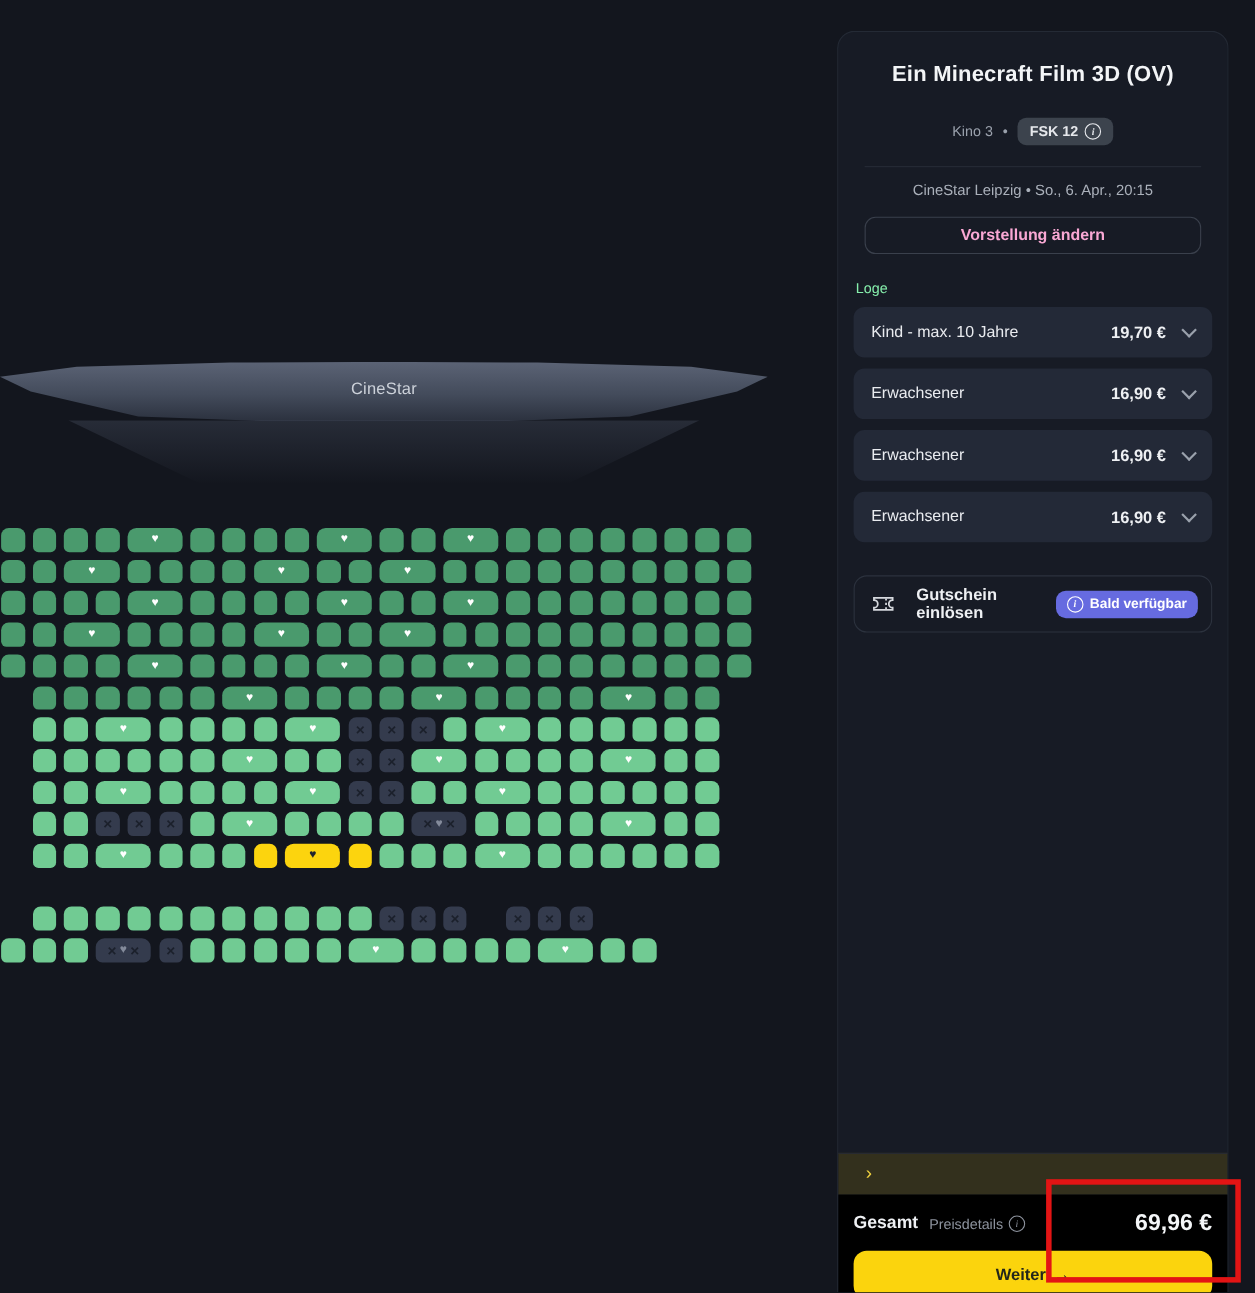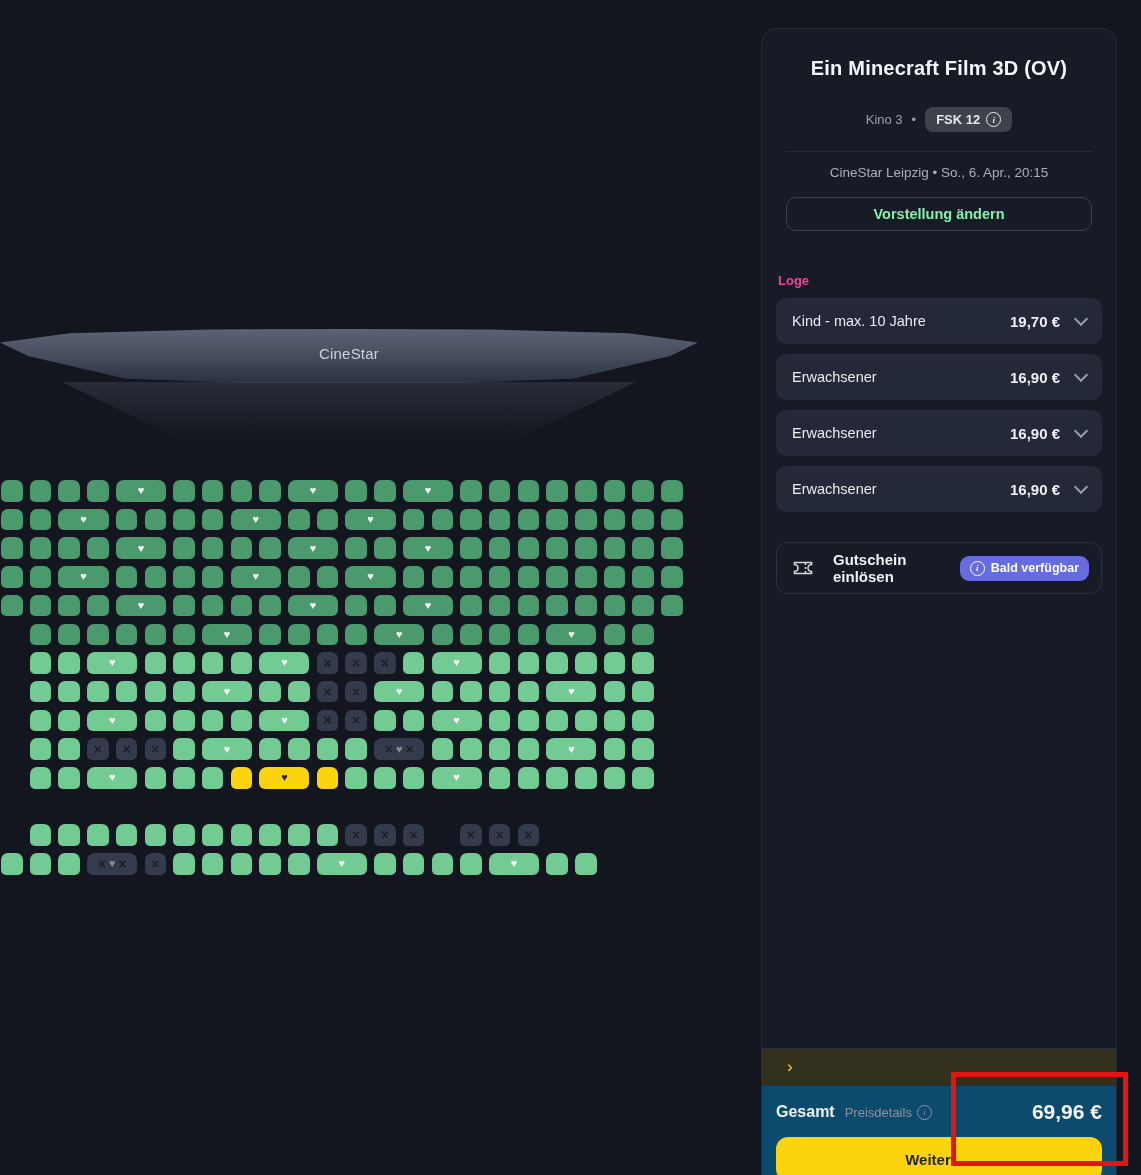--- a/index.html
+++ b/index.html
@@ -59,23 +59,23 @@
   .circle-i{
     width:13px;height:13px;border:1px solid currentColor;border-radius:50%;
     font-size:9px;font-style:italic;font-family:"Liberation Serif",serif;
     display:inline-flex;align-items:center;justify-content:center;flex:0 0 auto;
   }
   .divider{height:1px;background:#262c37;margin:19px 24px 0;}
   .showtime{margin-top:13px;text-align:center;color:#aab0ba;font-size:13.5px;}
   .change-btn{
     margin:17px 24px 0;height:34px;border:1px solid #3a404c;border-radius:10px;
     display:flex;align-items:center;justify-content:center;
-    color:#86efac;font-size:14.5px;font-weight:700;background:transparent;box-sizing:border-box;
-  }
-  .cat-label{margin:42px 16px 6px;color:#ec4899;font-size:13px;font-weight:bold;}
+    color:#f9a8d4;font-size:14.5px;font-weight:700;background:transparent;box-sizing:border-box;
+  }
+  .cat-label{margin:23px 16px 6px;color:#86efac;font-size:13px;}
   .ticket-row{
     margin:10px 14px 0;height:46px;background:#232937;border-radius:10px;
     display:flex;align-items:center;padding:0 16px;box-sizing:border-box;
   }
   .ticket-row:first-of-type{margin-top:8px;}
   .ticket-name{color:#e9ebef;font-size:14.5px;flex:1;}
   .ticket-price{color:#eef0f3;font-size:15px;font-weight:700;margin-right:16px;}
   .chev-down{
     width:8px;height:8px;border-left:2px solid #9aa1ac;border-bottom:2px solid #9aa1ac;
     transform:rotate(-45deg);margin-top:-4px;
@@ -92,21 +92,21 @@
   }
 
   
   .panel-footer{position:absolute;left:0;right:0;bottom:0;}
   .register-banner{
     height:37px;background:#33301d;border-top:1px solid #262b35;
     display:flex;align-items:center;justify-content:space-between;padding:0 22px 0 25px;
   }
   .register-text{color:#f0d23f;font-size:13px;}
   .register-chev{color:#f0d23f;font-size:17px;line-height:1;margin-top:-2px;}
-  .total-bar{background:#0c4a6e;height:75px;padding:14px 14px 0;box-sizing:content-box;}
+  .total-bar{background:#000000;height:75px;padding:14px 14px 0;box-sizing:content-box;}
   .total-row{display:flex;align-items:center;}
   .total-label{color:#eef0f3;font-size:16px;font-weight:700;}
   .price-details{color:#8d939e;font-size:13px;margin-left:10px;display:flex;align-items:center;gap:5px;flex:1;}
   .total-value{color:#f4f6f8;font-size:21px;font-weight:700;}
   .weiter-btn{
     margin-top:13px;height:44px;background:#fbd40d;border-radius:12px;
     display:flex;align-items:center;justify-content:center;gap:7px;
     color:#23261b;font-size:15px;font-weight:700;
   }
 

